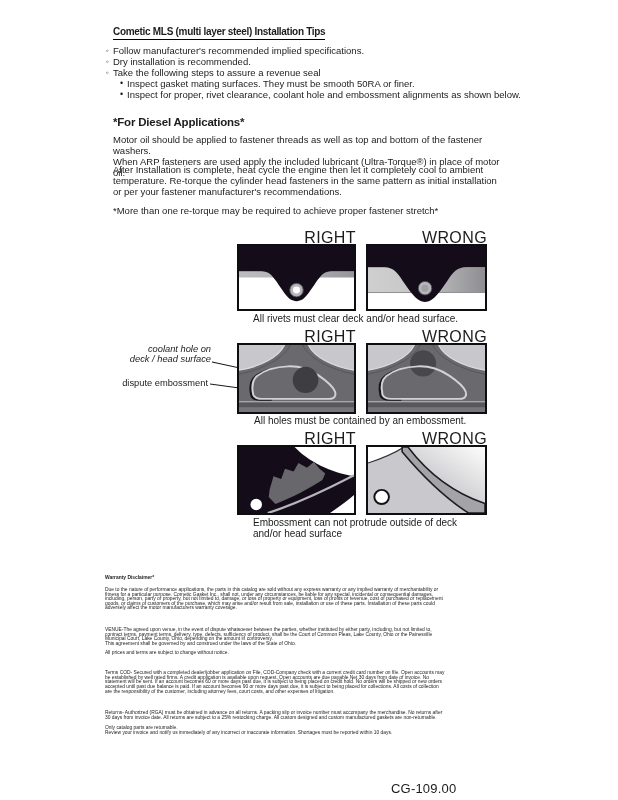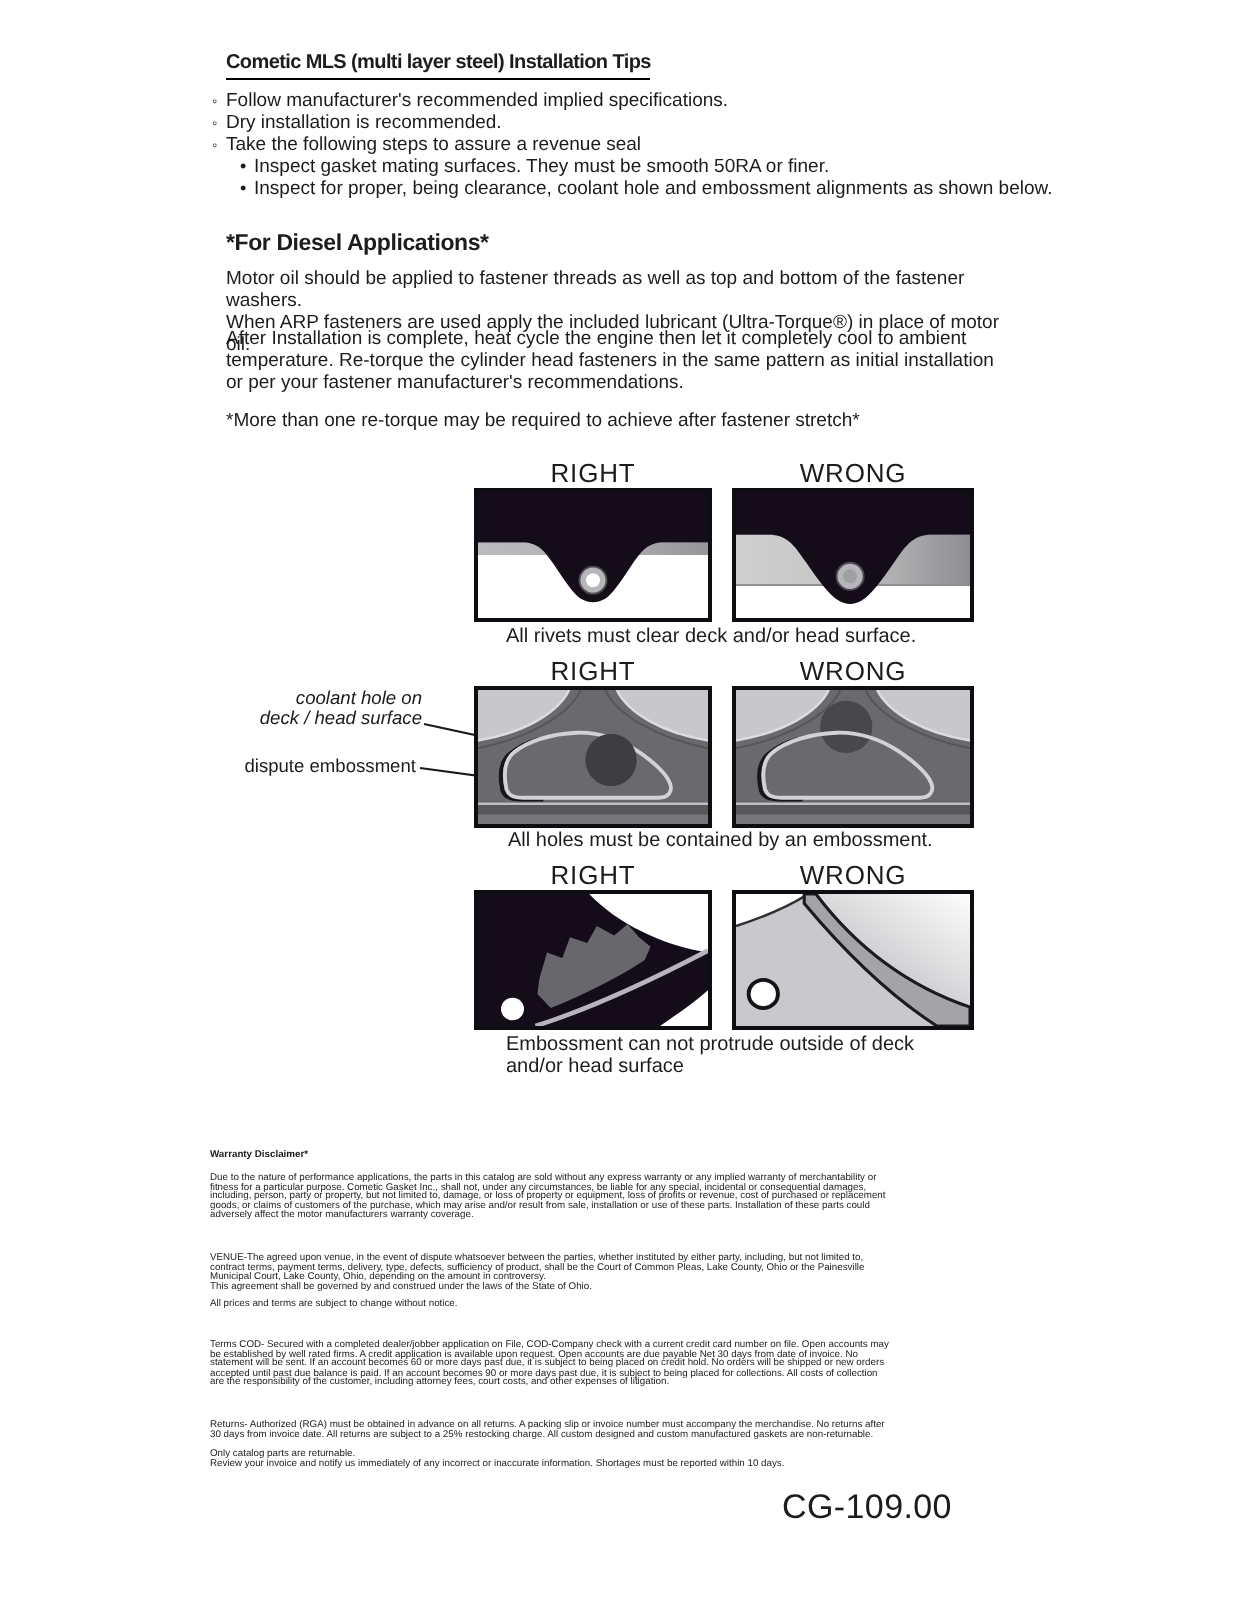--- a/index.html
+++ b/index.html
@@ -17,21 +17,21 @@
   .bullets{position:absolute;left:106px;top:45px;font-size:9.5px;line-height:11px;}
   .b-row{display:flex;}
   .b-marker{width:7px;flex:none;font-size:7.5px;line-height:11px;}
   .b-sub{margin-left:14px;}
   .b-sub .b-marker{font-size:9px;width:7px;}
 
   .diesel-heading{position:absolute;left:113px;top:116px;font-size:11.5px;font-weight:700;letter-spacing:-0.2px;}
   .para{position:absolute;left:113px;font-size:9.5px;line-height:11px;white-space:pre-line;width:400px;}
   .p1{top:134px;} .p2{top:164px;} .pnote{top:205px;}
 
-  .fig-label{position:absolute;font-size:13px;letter-spacing:0.4px;text-align:center;}
+  .fig-label{position:absolute;font-size:16px;letter-spacing:0.4px;text-align:right;}
   .fl-left{left:237px;width:119px;} .fl-right{left:366px;width:121px;}
   .row1-label{top:229px;} .row2-label{top:328px;} .row3-label{top:430px;}
 
   .fig-box{position:absolute;border:2px solid #0e0e12;background:#fff;}
   .fig-box svg{display:block;width:100%;height:100%;}
   .b1L{left:237px;top:244px;width:115px;height:63px;}
   .b1R{left:366px;top:244px;width:117px;height:63px;}
   .b2L{left:237px;top:343px;width:115px;height:67px;}
   .b2R{left:366px;top:343px;width:117px;height:67px;}
   .b3L{left:237px;top:445px;width:115px;height:66px;}
@@ -56,21 +56,21 @@
   .blotch{fill:var(--blotch_gray);}
   .p2bg{fill:var(--gasket_gray);}
 
   .disclaimer{position:absolute;left:105px;top:574px;width:570px;height:230px;
               transform:scale(0.72);transform-origin:0 0;
               font-size:6.8px;line-height:6.5px;}
   .d-par{position:absolute;left:0;width:570px;white-space:pre-line;}
   .d-head{top:2px;font-weight:700;}
   .d1{top:18px;} .d2{top:74px;} .d3{top:106px;} .d4{top:134px;} .d5{top:190px;} .d6{top:210px;}
 
-  .footer{position:absolute;left:391px;top:744px;font-size:17px;letter-spacing:0.2px;}
+  .footer{position:absolute;left:391px;top:781px;font-size:13px;letter-spacing:0.2px;}
 </style>
 </head>
 <body>
 
 <div class="page">
 
   <svg width="0" height="0" style="position:absolute">
     <defs>
       <linearGradient id="gBand" x1="0" y1="0" x2="1" y2="0">
         <stop offset="0" stop-color="#bcbcc0"></stop>
@@ -103,31 +103,31 @@
     <div class="b-row">
       <span class="b-marker">◦</span>
       <span>Take the following steps to assure a revenue seal</span>
     </div>
     <div class="b-row b-sub">
       <span class="b-marker">•</span>
       <span>Inspect gasket mating surfaces.  They must be smooth 50RA or finer.</span>
     </div>
     <div class="b-row b-sub">
       <span class="b-marker">•</span>
-      <span>Inspect for proper, being clearance, coolant hole and embossment alignments as shown below.</span>
+      <span>Inspect for proper, rivet clearance, coolant hole and embossment alignments as shown below.</span>
     </div>
   </div>
 
   <div class="diesel-heading">*For Diesel Applications*</div>
   <div class="para p2">After Installation is complete, heat cycle the engine then let it completely cool to ambient
 temperature. Re-torque the cylinder head fasteners in the same pattern as initial installation
 or per your fastener manufacturer's recommendations.</div>
   <div class="para p1">Motor oil should be applied to fastener threads as well as top and bottom of the fastener washers.
 When ARP fasteners are used apply the included lubricant (Ultra-Torque®) in place of motor oil.</div>
-  <div class="para pnote">*More than one re-torque may be required to achieve after fastener stretch*</div>
+  <div class="para pnote">*More than one re-torque may be required to achieve proper fastener stretch*</div>
 
   <div class="fig-label fl-left row1-label">RIGHT</div>
   <div class="fig-label fl-right row1-label">WRONG</div>
 
   <div class="fig-box b1L">
     <svg viewBox="0 0 119 65" preserveAspectRatio="none">
       <rect width="119" height="65" fill="#fff"></rect>
       <rect x="0" y="26" width="119" height="6.5" fill="url(#gBand)"></rect>
       <path class="blk" d="M0,0 H119 V26 H96 C88,26 85,30 80,37 C74,46 70,52 66,55 C62,57.5 57,57.5 53,55 C49,52 45,46 39,37 C34,30 31,26 23,26 H0 Z"></path>
       <circle cx="59.5" cy="45.5" r="7" fill="#b6b6ba" stroke="#4c4c50" stroke-width="1"></circle>

